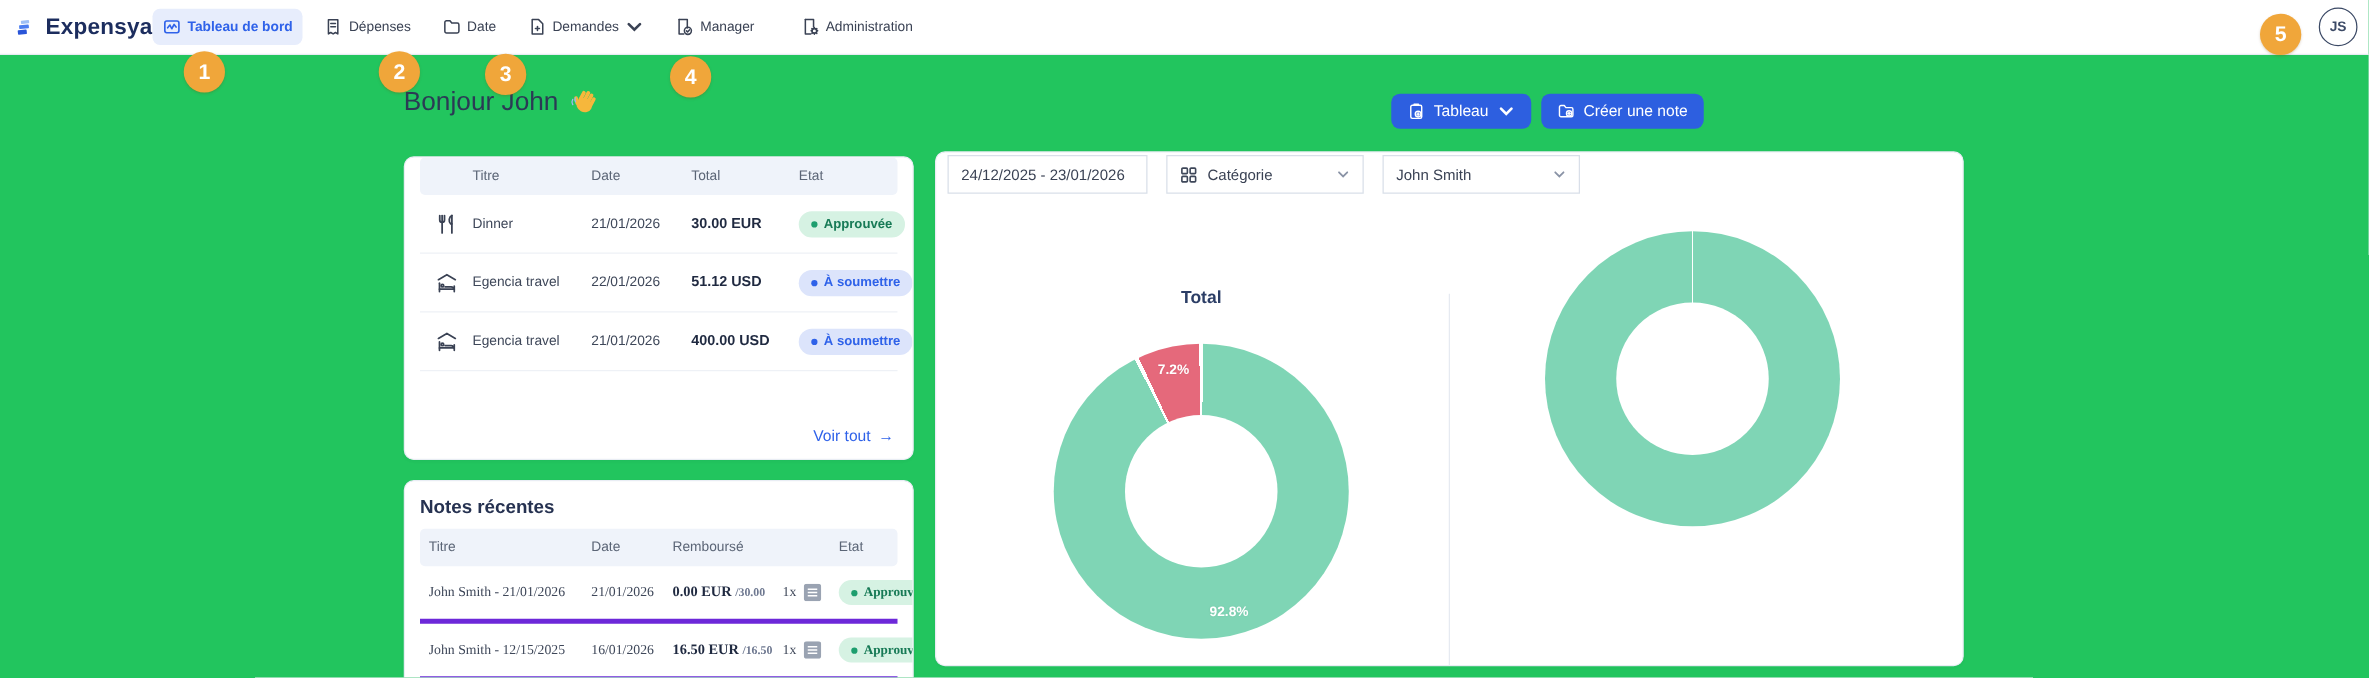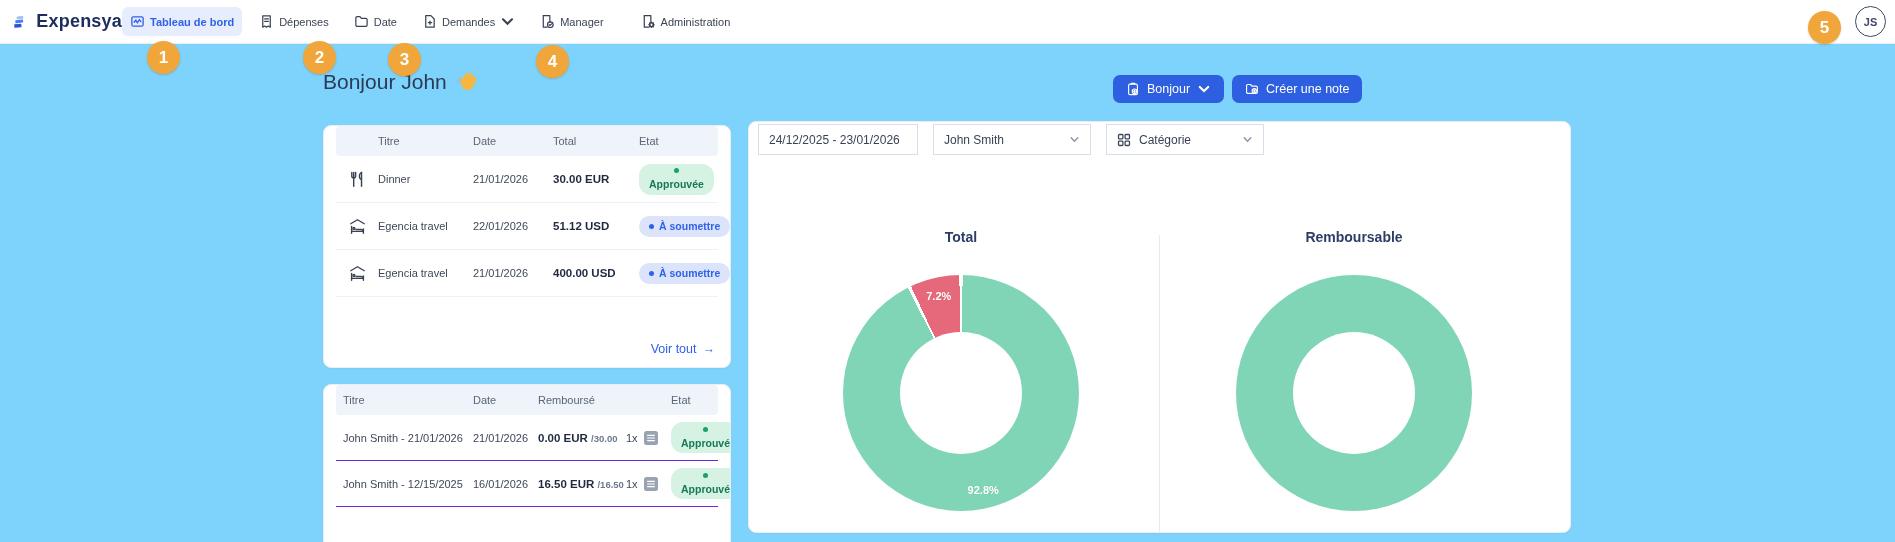--- a/index.html
+++ b/index.html
@@ -1,19 +1,19 @@
 <!DOCTYPE html>
 <html><head>
 <meta charset="utf-8">
 <style>
   * { margin:0; padding:0; box-sizing:border-box; }
   html,body { background:#e9edf2; }
   .page {
     position:relative; width:1895px; height:542px; overflow:hidden;
-    background:#7dd3fc; font-family:"Liberation Sans", sans-serif; color:#3e4759;
+    background:#22c55e; font-family:"Liberation Sans", sans-serif; color:#3e4759;
   }
   
   .topbar {
     position:absolute; top:0; left:0; width:1895px; height:44px;
     background:#fff; border-bottom:1px solid #e7ebf2; display:flex; align-items:center; z-index:5;
   }
   .logo { display:flex; align-items:center; gap:9px; padding-left:13px; width:122px; cursor:pointer; }
   .logo-text { font-size:18px; font-weight:bold; color:#1c2d5e; letter-spacing:.2px; }
   .nav { display:flex; align-items:center; gap:9px; }
   .nav-item {
@@ -69,31 +69,31 @@
   .exp-row { margin:0 12px; height:47px; border-bottom:1px solid #eef1f6; font-size:11px; cursor:pointer; }
   .exp-row:last-of-type { border-bottom:none; }
   .type-icon { display:flex; justify-content:center; color:#3a4254; }
   .type-icon svg { width:19px; height:19px; }
   .cell-total { font-weight:bold; color:#1f2940; font-size:11.5px; }
   .status-badge {
     display:inline-flex; align-items:center; gap:5px; padding:4.5px 10px; border-radius:12px;
     font-size:10.5px; font-weight:bold; white-space:nowrap; width:max-content;
   }
   .status-badge .dot { width:5px; height:5px; border-radius:50%; }
-  .st-approved { background:#d6f2e3; color:#177a56;flex-direction:column; } .st-approved .dot { background:#1d9e6e; }
+  .st-approved { background:#d6f2e3; color:#177a56; } .st-approved .dot { background:#1d9e6e; }
   .st-submit   { background:#dce4fb; color:#2f62e9; } .st-submit .dot { background:#2f62e9; }
   .view-all {
     position:absolute; right:15px; bottom:11px; color:#2f62e9; font-size:12.5px;
     display:flex; align-items:center; gap:6px; cursor:pointer;
   }
   
   .notes-grid { display:grid; grid-template-columns:137px 65px 88px 45px 1fr; align-items:center; }
   .notes-head { margin:0 12px; height:30px; background:#eff3fa; border-radius:4px; font-size:11px; color:#5b6576; }
   .notes-head span:first-child, .notes-row > :first-child { padding-left:7px; }
-  .notes-row { margin:0 12px; height:46px; border-bottom:1px solid #6d28d9; font-size:11px; cursor:pointer; }
+  .notes-row { margin:0 12px; height:46px; border-bottom:4px solid #6d28d9; font-size:11px; cursor:pointer;font-family:Liberation Serif, serif; }
   .notes-amount { font-weight:bold; color:#1f2940; font-size:11.5px; white-space:nowrap; }
   .notes-amount .frac { font-size:9.5px; color:#6e7890; }
   .count-cell { display:flex; align-items:center; gap:6px; color:#3e4759; }
   
   .cat-title { font-size:13.5px; font-weight:bold; color:#263251; padding:12px 10px 8px; }
   .filters { display:flex; gap:15px; margin-left:9px; margin-top:2px; }
   .field {
     height:31px; border:1px solid #d9dfe9; border-radius:0; background:#fff;
     display:flex; align-items:center; padding:0 10px; font-size:12px; color:#3a4254; cursor:pointer;
   }
@@ -214,21 +214,21 @@
 
   <div class="header-buttons">
     <button class="btn">
       <svg viewBox="0 0 16 16" fill="none" stroke="#fff" stroke-width="1.3" stroke-linecap="round" stroke-linejoin="round">
         <rect x="3" y="2.5" width="10" height="12" rx="1.4"></rect>
           <path d="M6 2.5V1.6h4v.9"></path>
         <circle cx="9.7" cy="10.6" r="2.6" fill="#2d5fe0"></circle>
           <line x1="9.7" y1="9.4" x2="9.7" y2="11.8"></line>
           <line x1="8.5" y1="10.6" x2="10.9" y2="10.6"></line>
       </svg>
-      <span>Bonjour</span>
+      <span>Tableau</span>
       <svg class="chev" viewBox="0 0 10 10" fill="none" stroke="#fff" stroke-width="1.5" stroke-linecap="round">
           <polyline points="2,3.5 5,6.5 8,3.5"></polyline>
         </svg>
     </button>
     <button class="btn">
       <svg viewBox="0 0 16 16" fill="none" stroke="#fff" stroke-width="1.3" stroke-linecap="round" stroke-linejoin="round">
         <path d="M1.8 4.2c0-.8.6-1.4 1.4-1.4h3l1.5 1.9h5c.8 0 1.4.6 1.4 1.4v5.5c0 .8-.6 1.4-1.4 1.4H3.2c-.8 0-1.4-.6-1.4-1.4z"></path>
         <circle cx="10.6" cy="10" r="2.4" fill="#2d5fe0"></circle>
           <line x1="10.6" y1="8.9" x2="10.6" y2="11.1"></line>
           <line x1="9.5" y1="10" x2="11.7" y2="10"></line>
@@ -304,20 +304,21 @@
         </span>
     </div>
 
     <div class="view-all">
       <span>Voir tout</span>
       <span>→</span>
     </div>
   </section>
 
   <section class="card card-notes">
+    <h2 class="card-title">Notes récentes</h2>
     <div class="notes-grid notes-head">
       <span>Titre</span>
       <span>Date</span>
       <span>Remboursé</span>
       <span></span>
       <span>Etat</span>
     </div>
 
     <div class="notes-grid notes-row">
       <span>John Smith - 21/01/2026</span>
@@ -357,52 +358,51 @@
         </span>
     </div>
   </section>
 
   <section class="card card-categories">
     <div class="filters">
       <div class="field f-date">
         <input value="24/12/2025 - 23/01/2026" style="">
       </div>
       <div class="field f-select">
-        <span>John Smith</span>
-        <svg class="chev-g" viewBox="0 0 10 10" fill="none" stroke="currentColor" stroke-width="1.3" stroke-linecap="round">
-            <polyline points="2,3.5 5,6.5 8,3.5"></polyline>
-          </svg>
-      </div>
-      <div class="field f-select">
         <span class="f-left">
           <svg width="14" height="14" viewBox="0 0 14 14" fill="none" stroke="#3e4759" stroke-width="1.3">
             <rect x="1.5" y="1.5" width="4.4" height="4.4" rx="0.8"></rect>
               <rect x="8.1" y="1.5" width="4.4" height="4.4" rx="0.8"></rect>
             <rect x="1.5" y="8.1" width="4.4" height="4.4" rx="0.8"></rect>
               <rect x="8.1" y="8.1" width="4.4" height="4.4" rx="0.8"></rect>
           </svg>
           <span>Catégorie</span>
         </span>
+        <svg class="chev-g" viewBox="0 0 10 10" fill="none" stroke="currentColor" stroke-width="1.3" stroke-linecap="round">
+            <polyline points="2,3.5 5,6.5 8,3.5"></polyline>
+          </svg>
+      </div>
+      <div class="field f-select">
+        <span>John Smith</span>
         <svg class="chev-g" viewBox="0 0 10 10" fill="none" stroke="currentColor" stroke-width="1.3" stroke-linecap="round">
             <polyline points="2,3.5 5,6.5 8,3.5"></polyline>
           </svg>
       </div>
     </div>
 
     <div class="charts-area">
       <div class="chart-block cb-0">
         <div class="chart-title">Total</div>
         <div class="donut" style="background: conic-gradient(rgb(255, 255, 255) 0deg, rgb(255, 255, 255) 0.8deg, rgb(127, 213, 181) 0.8deg, rgb(127, 213, 181) 333.28deg, rgb(255, 255, 255) 333.28deg, rgb(255, 255, 255) 334.08deg, rgb(255, 255, 255) 334.08deg, rgb(255, 255, 255) 334.88deg, rgb(229, 105, 123) 334.88deg, rgb(229, 105, 123) 359.2deg, rgb(255, 255, 255) 359.2deg, rgb(255, 255, 255) 360deg);">
             <div class="donut-label" style="left: 59.4194%; top: 90.9301%;">92.8%</div>
             <div class="donut-label" style="left: 40.5806%; top: 9.06987%;">7.2%</div>
           </div>
 
       </div>
       <div class="chart-divider"></div>
       <div class="chart-block cb-1">
-        <div class="chart-title">Remboursable</div>
         <div class="donut" style="background: conic-gradient(rgb(255, 255, 255) 0deg, rgb(255, 255, 255) 0deg, rgb(127, 213, 181) 0deg, rgb(127, 213, 181) 360deg, rgb(255, 255, 255) 360deg, rgb(255, 255, 255) 360deg);"></div>
 
       </div>
     </div>
   </section>
 
 </div>
 
 </body></html>

